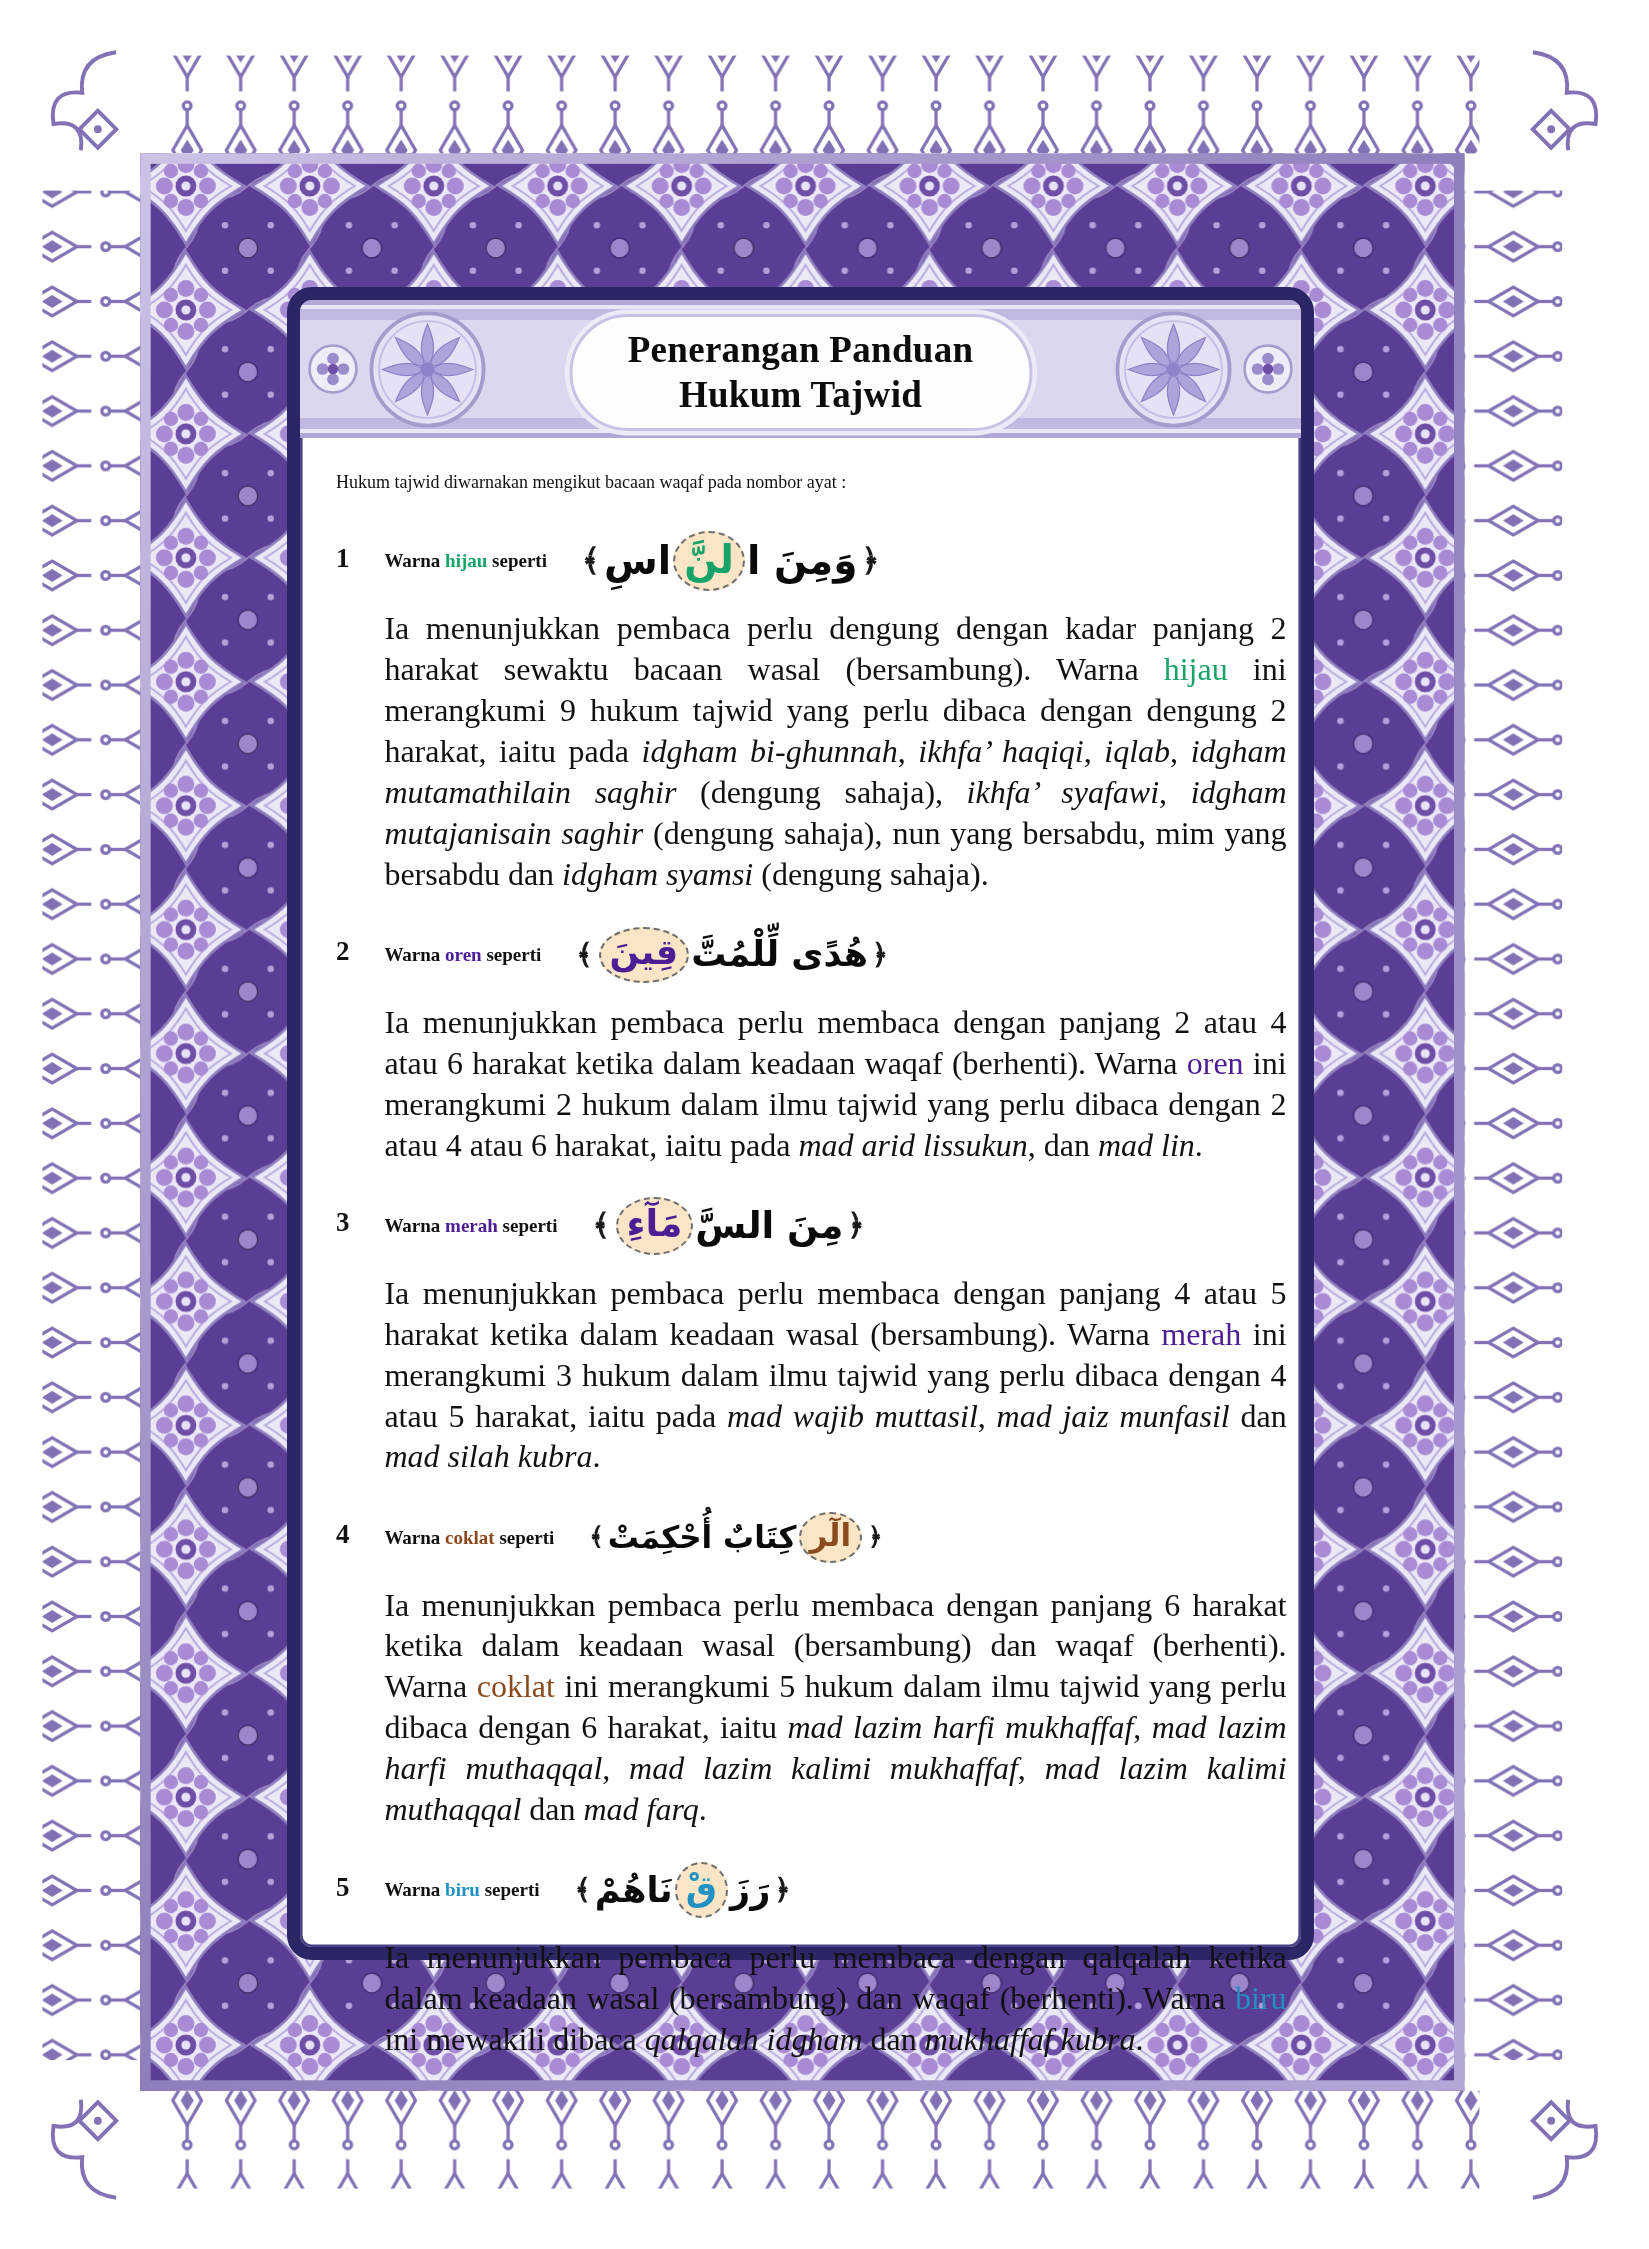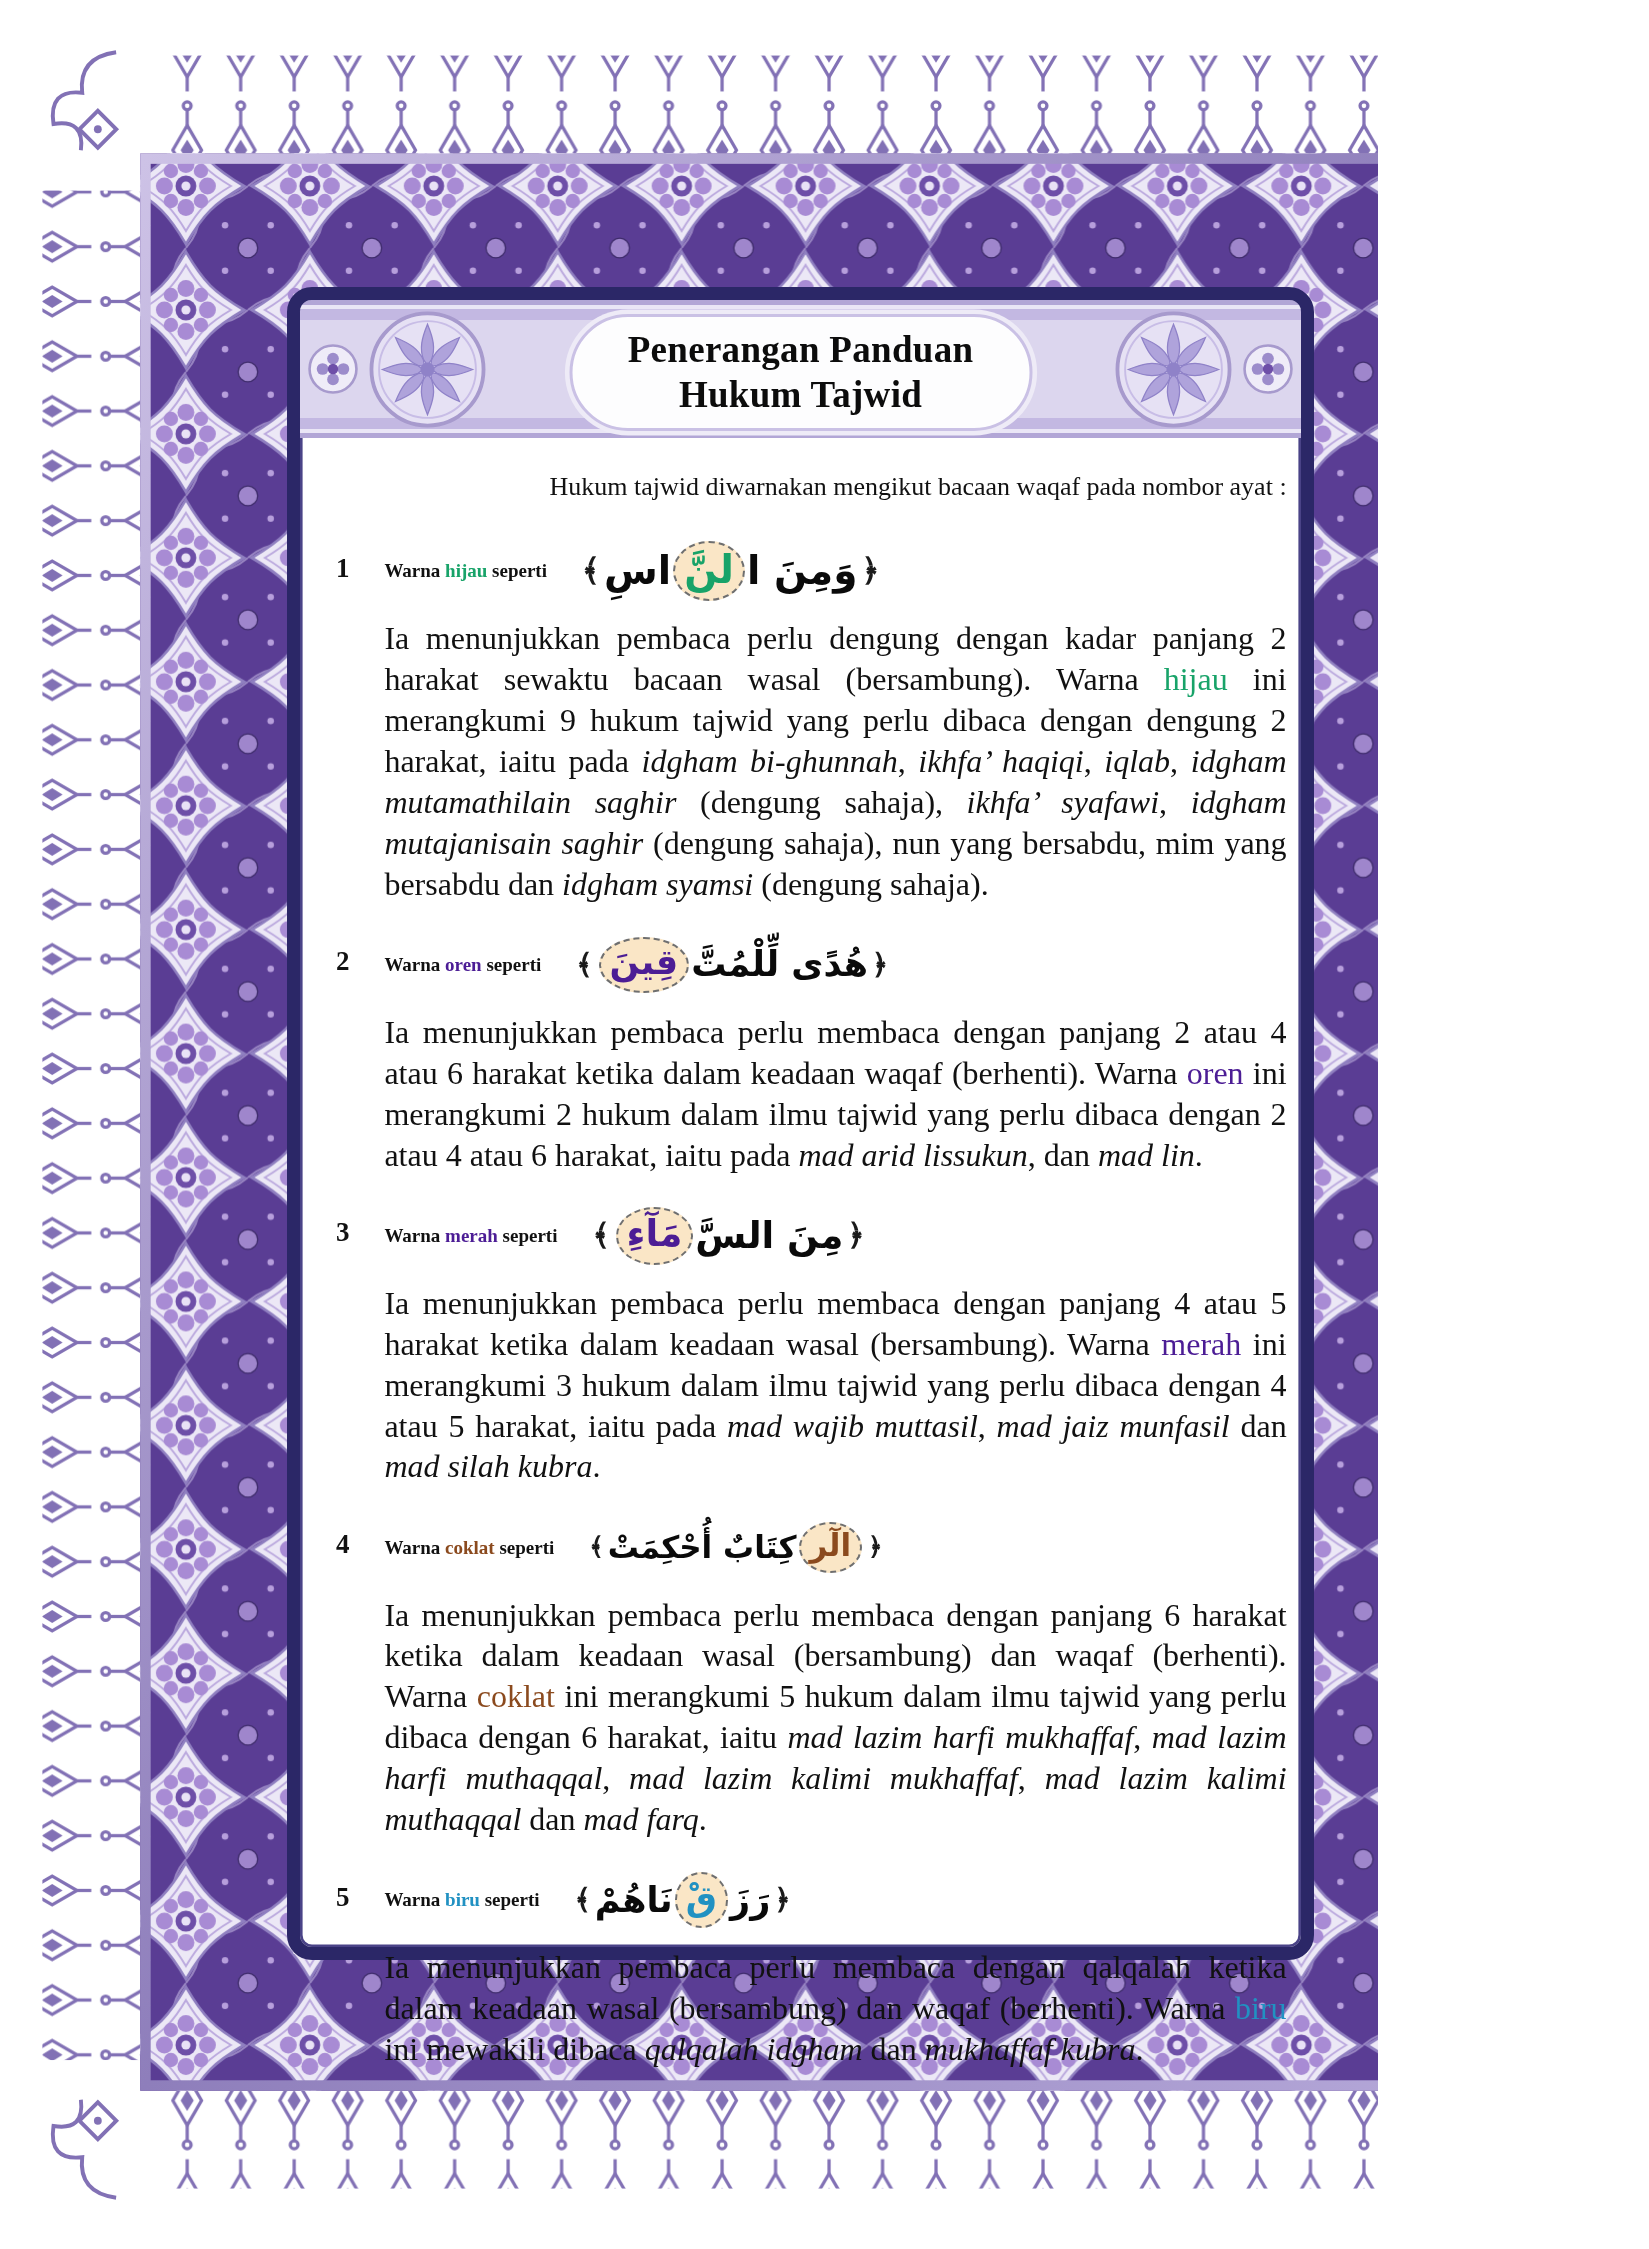--- a/index.html
+++ b/index.html
@@ -1,17 +1,17 @@
 <!DOCTYPE html>
 <html style="font-size:10.4px"><head>
 <meta charset="utf-8">
 <style>
   html,body{margin:0;padding:0;background:#ffffff;}
   body{width:1649px;height:2250px;font-family:"Liberation Serif",serif;color:#111;}
-  .page{position:relative;width:1378px;height:2250px;overflow:hidden;background:#fff;text-decoration:underline;}
+  .page{position:relative;width:1649px;height:2250px;overflow:hidden;background:#fff;text-decoration:underline;}
   .ornament-layer{position:absolute;left:0;top:0;}
 
   
   .content-box{
     position:absolute;left:287px;top:287px;width:1001px;height:1647px;
     background:#fff;border:13px solid #2B2767;border-radius:25px;
     box-shadow:0 0 0 2.6px #4a4387 inset;
   }
   .header-band{
     position:relative;height:138px;
@@ -26,21 +26,21 @@
   .band-flower.right{right:5.2px;}
   .title-pill{
     position:absolute;left:50%;top:13.7px;transform:translateX(-50%);
     width:457px;height:111px;background:#fdfdfe;border:3.3px solid #cac1e5;
     border-radius:59px;box-shadow:0 0 0 4.6px #eeebf7;
     display:flex;flex-direction:column;align-items:center;justify-content:center;
   }
   .title-line{font-size:37px;font-weight:bold;line-height:1.22;color:#0c0c0c;letter-spacing:0.3px;}
 
   .content{padding:0 14.4px 0 36px;}
-  .intro{margin:33px 0 0 0;font-size:26px;line-height:1.25;text-align:right;}
+  .intro{margin:33px 0 0 0;font-size:18px;line-height:1.25;}
   .items{margin-top:27px;}
   .item{display:flex;margin-bottom:19.6px;}
   .num{width:34px;flex:0 0 34px;font-weight:bold;font-size:27px;padding-top:22px;}
   .item-body{flex:1;min-width:0;padding-left:14.4px;}
   .heading-row{display:flex;align-items:center;min-height:81px;}
   .heading{font-weight:bold;font-size:19px;white-space:nowrap;}
   .ayah{
     direction:rtl;font-family:"DejaVu Sans",sans-serif;font-weight:bold;color:#0a0a0a;
     margin-left:31px;display:flex;align-items:center;line-height:1;
   }

